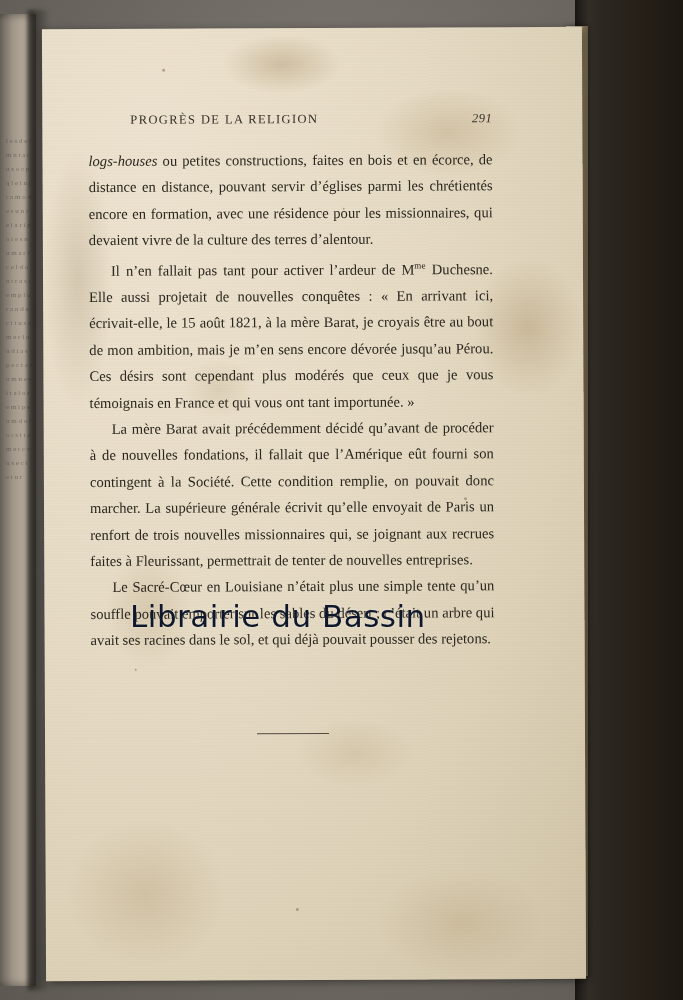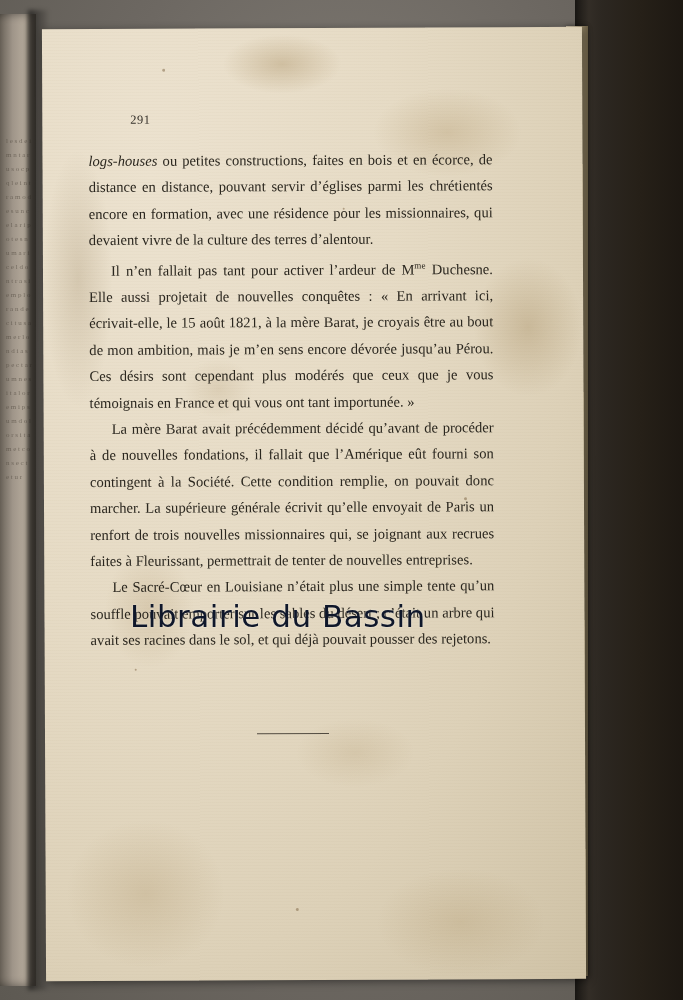--- a/index.html
+++ b/index.html
@@ -112,21 +112,21 @@
   .running-head {
     display: flex;
     justify-content: space-between;
     align-items: baseline;
     font-size: 12.5px;
     letter-spacing: 1.1px;
     color: #35302a;
     padding-left: 42px;
   }
   .running-head .title { font-variant: small-caps; letter-spacing: 1.4px; }
-  .running-head .pageno { font-size: 12.5px; letter-spacing: .5px; }
+  .running-head .pageno { font-size: 12.5px; letter-spacing: .5px; font-style: italic; }
 
   .body-text {
     margin-top: 20px;
     font-size: 14.6px;
     line-height: 26.4px;
     text-align: justify;
     text-justify: inter-word;
     color: #2b271f;
   }
   .body-text p { margin: 0; }
@@ -192,20 +192,21 @@
 
     <div class="speck" style="left:120px;top:40px;width:3px;height:3px;"></div>
     <div class="speck" style="left:300px;top:180px;width:2px;height:2px;"></div>
     <div class="speck" style="left:420px;top:470px;width:3px;height:3px;"></div>
     <div class="speck" style="left:90px;top:640px;width:2px;height:2px;"></div>
     <div class="speck" style="left:250px;top:880px;width:3px;height:3px;"></div>
 
     <div class="content">
 
       <div class="running-head">
+        <span class="title">PROGRÈS DE LA RELIGION</span>
         <span class="pageno">291</span>
       </div>
 
       <div class="body-text">
         <p><i>logs-houses</i><span> ou petites constructions, faites en bois et en écorce, de distance en distance, pouvant servir d’églises parmi les chrétientés encore en formation, avec une résidence pour les missionnaires, qui devaient vivre de la culture des terres d’alentour.</span></p>
 
         <p class="indent"><span>Il n’en fallait pas tant pour activer l’ardeur de M</span><sup>me</sup><span> Duchesne. Elle aussi projetait de nouvelles conquêtes : « En arrivant ici, écrivait-elle, le 15 août 1821, à la mère Barat, je croyais être au bout de mon ambition, mais je m’en sens encore dévorée jusqu’au Pérou. Ces désirs sont cependant plus modérés que ceux que je vous témoignais en France et qui vous ont tant importunée. »</span></p>
 
         <p class="indent">La mère Barat avait précédemment décidé qu’avant de procéder à de nouvelles fondations, il fallait que l’Amérique eût fourni son contingent à la Société. Cette condition remplie, on pouvait donc marcher. La supérieure générale écrivit qu’elle envoyait de Paris un renfort de trois nouvelles missionnaires qui, se joignant aux recrues faites à Fleurissant, permettrait de tenter de nouvelles entreprises.</p>
 

